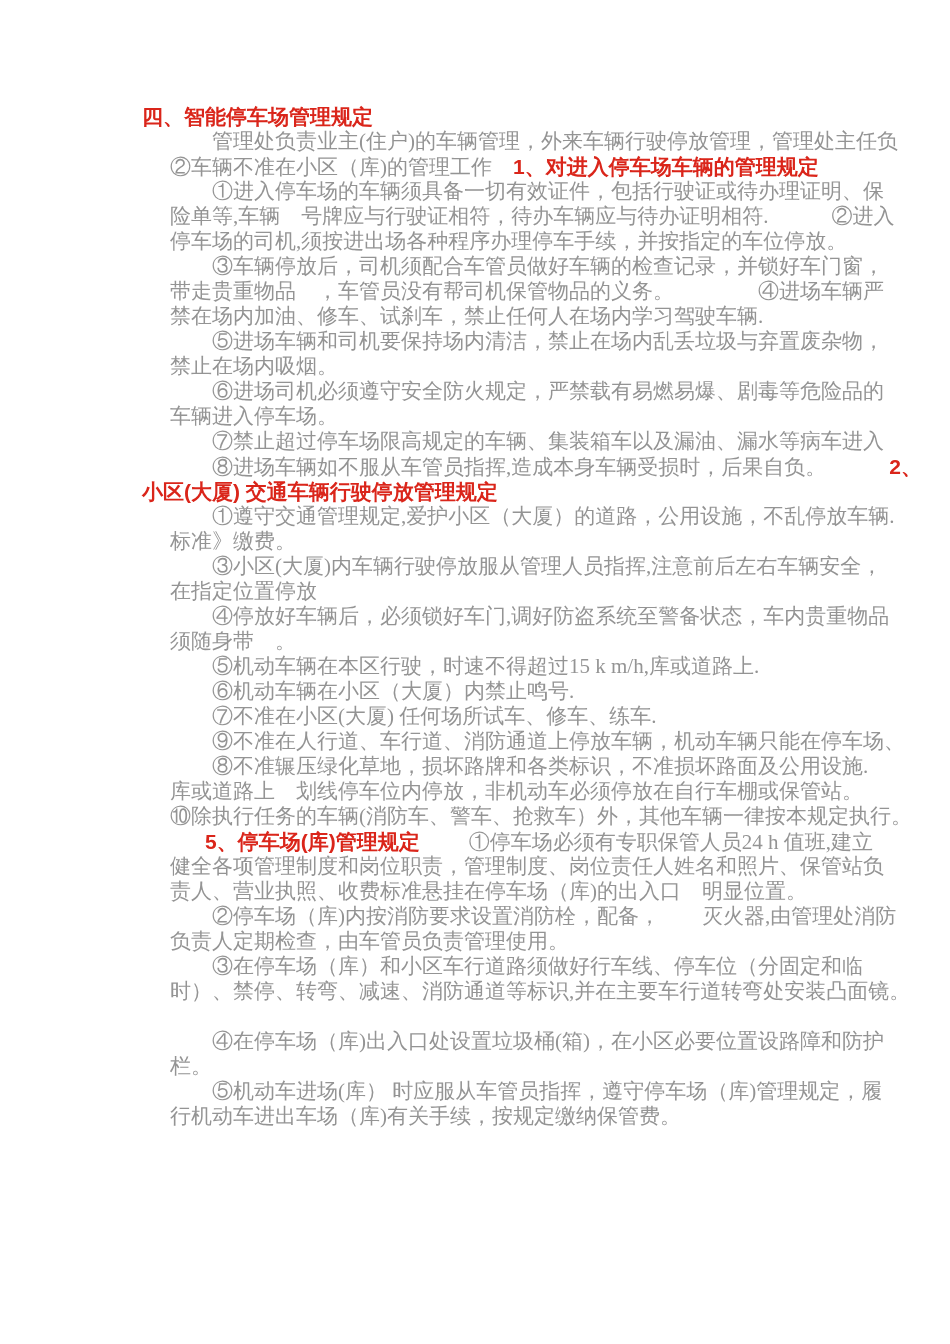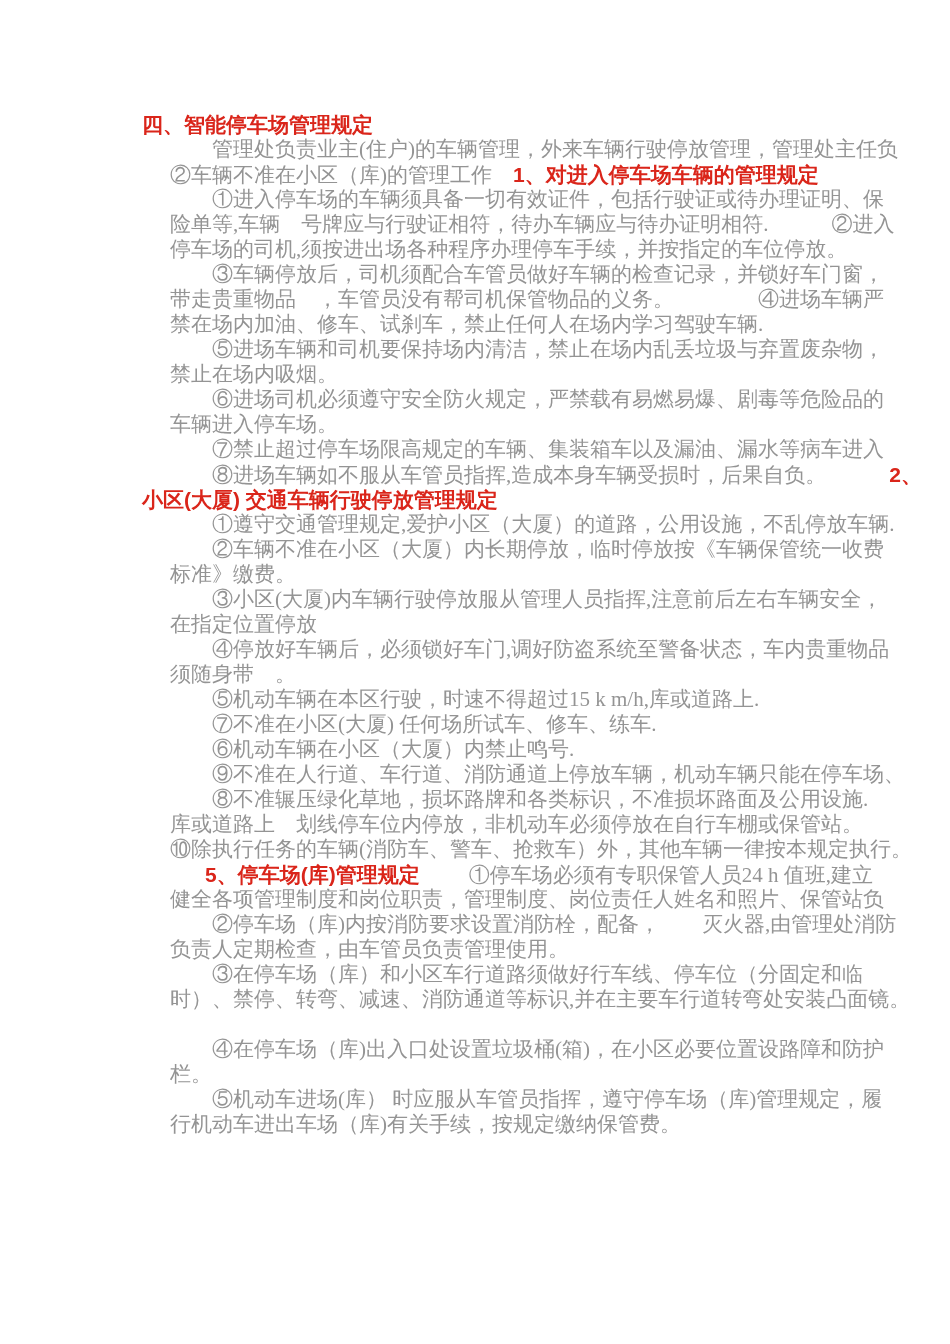--- a/index.html
+++ b/index.html
@@ -10,21 +10,21 @@
   .page {
     position: relative;
     width: 950px;
     height: 1344px;
     background: #ffffff;
     overflow: hidden;
   }
   .text-block {
     position: absolute;
     left: 142px;
-    top: 112px;
+    top: 104px;
     width: 700px;
     font-family: "Liberation Serif", "DejaVu Serif", serif;
     font-size: 21px;
   }
   .line {
     height: 25px;
     line-height: 25px;
     white-space: pre;
     overflow: visible;
   }
@@ -54,35 +54,35 @@
       <div class="line"><span class="seg-body">带走贵重物品　，车管员没有帮司机保管物品的义务。　　　　④进场车辆严</span></div>
       <div class="line"><span class="seg-body">禁在场内加油、修车、试刹车，禁止任何人在场内学习驾驶车辆.</span></div>
       <div class="line"><span class="seg-body">　　⑤进场车辆和司机要保持场内清洁，禁止在场内乱丢垃圾与弃置废杂物，</span></div>
       <div class="line"><span class="seg-body">禁止在场内吸烟。</span></div>
       <div class="line"><span class="seg-body">　　⑥进场司机必须遵守安全防火规定，严禁载有易燃易爆、剧毒等危险品的</span></div>
       <div class="line"><span class="seg-body">车辆进入停车场。</span></div>
       <div class="line"><span class="seg-body">　　⑦禁止超过停车场限高规定的车辆、集装箱车以及漏油、漏水等病车进入</span></div>
       <div class="line"><span class="seg-body">　　⑧进场车辆如不服从车管员指挥,造成本身车辆受损时，后果自负。　　　</span><span class="seg-heading">2、</span></div>
       <div class="line"><span class="seg-heading">小区(大厦) 交通车辆行驶停放管理规定</span></div>
       <div class="line"><span class="seg-body">　　①遵守交通管理规定,爱护小区（大厦）的道路，公用设施，不乱停放车辆.</span></div>
-      <div class="line"><span class="seg-body">　　②车辆不准在小区（大厦）内长期停放，临时停放按《车辆保管统一收费</span></div>
       <div class="line"><span class="seg-body">标准》缴费。</span></div>
       <div class="line"><span class="seg-body">　　③小区(大厦)内车辆行驶停放服从管理人员指挥,注意前后左右车辆安全，</span></div>
       <div class="line"><span class="seg-body">在指定位置停放</span></div>
       <div class="line"><span class="seg-body">　　④停放好车辆后，必须锁好车门,调好防盗系统至警备状态，车内贵重物品</span></div>
       <div class="line"><span class="seg-body">须随身带　。</span></div>
       <div class="line"><span class="seg-body">　　⑤机动车辆在本区行驶，时速不得超过15 k m/h,库或道路上.</span></div>
+      <div class="line"><span class="seg-body">　　⑥机动车辆在小区（大厦）内禁止鸣号.</span></div>
       <div class="line"><span class="seg-body">　　⑦不准在小区(大厦) 任何场所试车、修车、练车.</span></div>
-      <div class="line"><span class="seg-body">　　⑥机动车辆在小区（大厦）内禁止鸣号.</span></div>
       <div class="line"><span class="seg-body">　　⑨不准在人行道、车行道、消防通道上停放车辆，机动车辆只能在停车场、</span></div>
       <div class="line"><span class="seg-body">　　⑧不准辗压绿化草地，损坏路牌和各类标识，不准损坏路面及公用设施.</span></div>
       <div class="line"><span class="seg-body">库或道路上　划线停车位内停放，非机动车必须停放在自行车棚或保管站。</span></div>
       <div class="line"><span class="seg-body">⑩除执行任务的车辆(消防车、警车、抢救车）外，其他车辆一律按本规定执行。</span></div>
       <div class="line"><span class="seg-heading">　　　5、停车场(库)管理规定</span><span class="seg-body">　①停车场必须有专职保管人员24 h 值班,建立</span></div>
       <div class="line"><span class="seg-body">健全各项管理制度和岗位职责，管理制度、岗位责任人姓名和照片、保管站负</span></div>
+      <div class="line"><span class="seg-body">责人、营业执照、收费标准悬挂在停车场（库)的出入口　明显位置。</span></div>
       <div class="line"><span class="seg-body">　　②停车场（库)内按消防要求设置消防栓，配备，　　灭火器,由管理处消防</span></div>
       <div class="line"><span class="seg-body">负责人定期检查，由车管员负责管理使用。</span></div>
       <div class="line"><span class="seg-body">　　③在停车场（库）和小区车行道路须做好行车线、停车位（分固定和临</span></div>
       <div class="line"><span class="seg-body">时）、禁停、转弯、减速、消防通道等标识,并在主要车行道转弯处安装凸面镜。</span></div>
       <div class="line"></div>
       <div class="line"><span class="seg-body">　　④在停车场（库)出入口处设置垃圾桶(箱)，在小区必要位置设路障和防护</span></div>
       <div class="line"><span class="seg-body">栏。</span></div>
       <div class="line"><span class="seg-body">　　⑤机动车进场(库） 时应服从车管员指挥，遵守停车场（库)管理规定，履</span></div>
       <div class="line"><span class="seg-body">行机动车进出车场（库)有关手续，按规定缴纳保管费。</span></div>
     </div>

